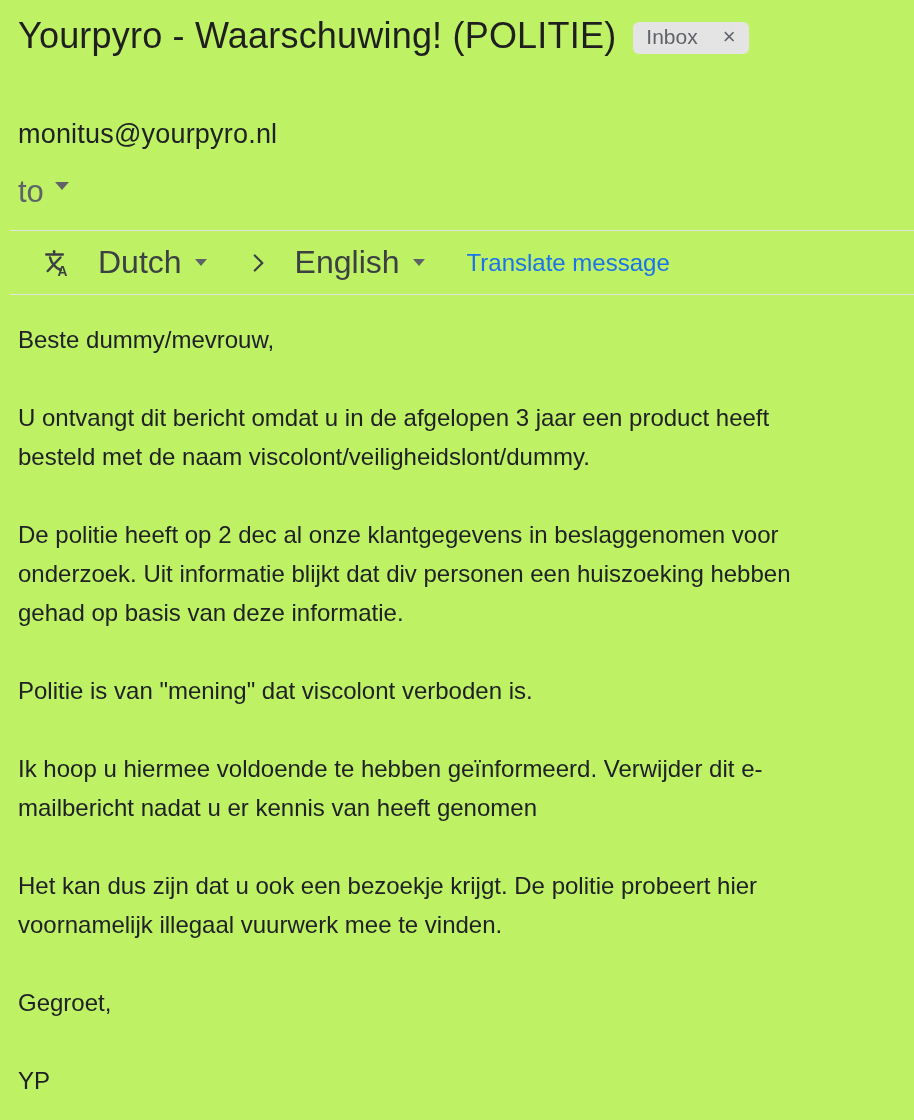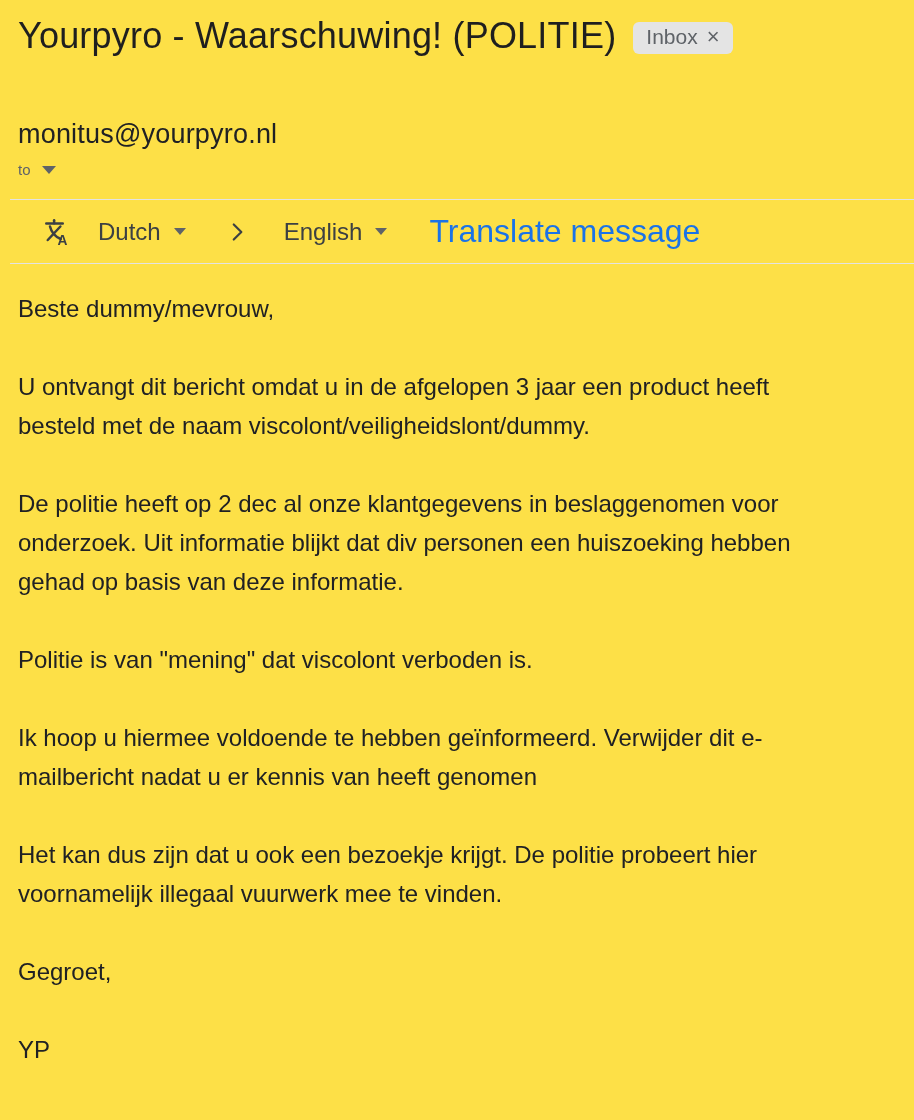--- a/index.html
+++ b/index.html
@@ -5,21 +5,21 @@
   html, body {
     margin: 0;
     padding: 0;
     background: #ffffff;
     font-family: "Liberation Sans", sans-serif;
   }
   .page {
     position: relative;
     width: 914px;
     height: 1120px;
-    background: #fde047;
+    background: #bef264;
     overflow: hidden;
   }
 
   
   .subject-row {
     display: flex;
     align-items: center;
     gap: 17px;
     padding: 13px 18px 0 18px;
   }
@@ -27,21 +27,21 @@
     font-size: 36px;
     line-height: 46px;
     font-weight: 400;
     color: #1f1f1f;
     letter-spacing: 0.2px;
     white-space: nowrap;
   }
   .inbox-chip {
     display: inline-flex;
     align-items: center;
-    gap: 9px;
+    gap: 25px;
     background: #e4e4e4;
     border-radius: 6px;
     padding: 3px 13px 5px 13px;
     margin-top: 4px;
     cursor: default;
   }
   .inbox-chip .chip-text {
     font-size: 21px;
     color: #5f6368;
   }
@@ -64,22 +64,23 @@
     letter-spacing: 0.2px;
   }
   .to-row {
     display: inline-flex;
     align-items: center;
     gap: 11px;
     margin-top: 11px;
     cursor: pointer;
   }
   .to-label {
-    font-size: 15px;
+    font-size: 31px;
     color: #5f6368;
+    margin-top: 13px;
   }
   .caret {
     width: 0;
     height: 0;
     border-left: 7px solid transparent;
     border-right: 7px solid transparent;
     border-top: 8px solid #5f6368;
     display: inline-block;
   }
   .caret.small {
@@ -107,34 +108,34 @@
     justify-content: center;
   }
   .lang-select {
     display: inline-flex;
     align-items: center;
     gap: 13px;
     margin-left: 26px;
     cursor: pointer;
   }
   .lang-select .lang-text {
-    font-size: 24px;
+    font-size: 32px;
     color: #3c4043;
   }
   .bar-chevron {
     margin-left: 38px;
     display: inline-flex;
     align-items: center;
   }
   .lang-select.target {
-    margin-left: 34px;
+    margin-left: 24px;
   }
   .translate-link {
     margin-left: 42px;
-    font-size: 32px;
+    font-size: 24px;
     color: #1a73e8;
     cursor: pointer;
     text-decoration: none;
   }
 
   
   .message-body {
     padding: 25px 18px 0 18px;
     width: 800px;
   }

